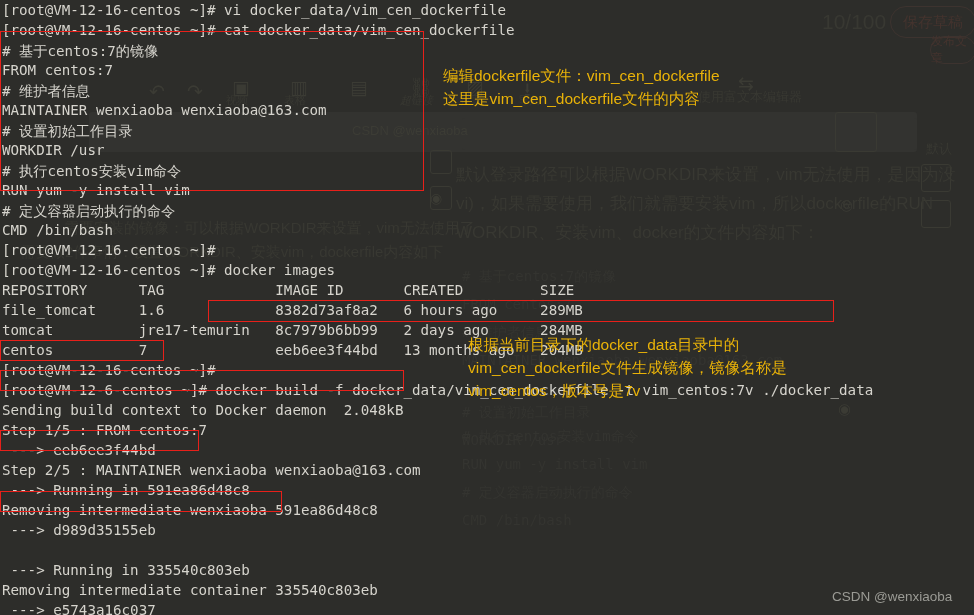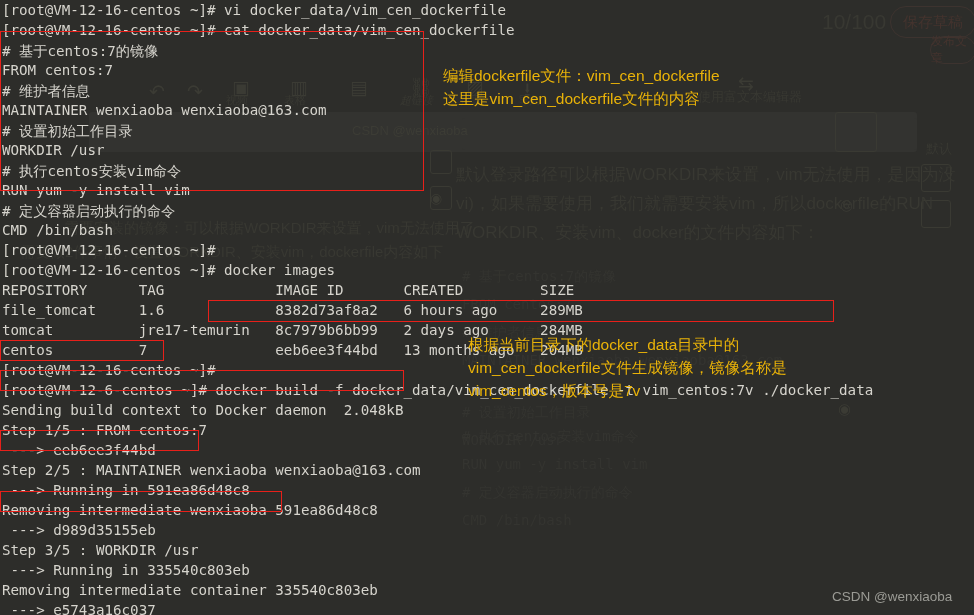--- a/index.html
+++ b/index.html
@@ -205,21 +205,20 @@
     <div class="tline" style="top:342px">centos          7               eeb6ee3f44bd   13 months ago   204MB</div>
     <div class="tline" style="top:362px">[root@VM-12-16-centos ~]#</div>
     <div class="tline" style="top:382px">[root@VM-12-6-centos ~]# docker build -f docker_data/vim_cen_dockerfile -t vim_centos:7v ./docker_data</div>
     <div class="tline" style="top:402px">Sending build context to Docker daemon  2.048kB</div>
     <div class="tline" style="top:422px">Step 1/5 : FROM centos:7</div>
     <div class="tline" style="top:442px"> ---&gt; eeb6ee3f44bd</div>
     <div class="tline" style="top:462px">Step 2/5 : MAINTAINER wenxiaoba wenxiaoba@163.com</div>
     <div class="tline" style="top:482px"> ---&gt; Running in 591ea86d48c8</div>
     <div class="tline" style="top:502px">Removing intermediate wenxiaoba 591ea86d48c8</div>
     <div class="tline" style="top:522px"> ---&gt; d989d35155eb</div>
-    <div class="tline" style="top:542px">Step 3/5 : WORKDIR /usr</div>
     <div class="tline" style="top:562px"> ---&gt; Running in 335540c803eb</div>
     <div class="tline" style="top:582px">Removing intermediate container 335540c803eb</div>
     <div class="tline" style="top:602px"> ---&gt; e5743a16c037</div>
   </div>
 
   <div class="term-layer">
     
     
     
     

